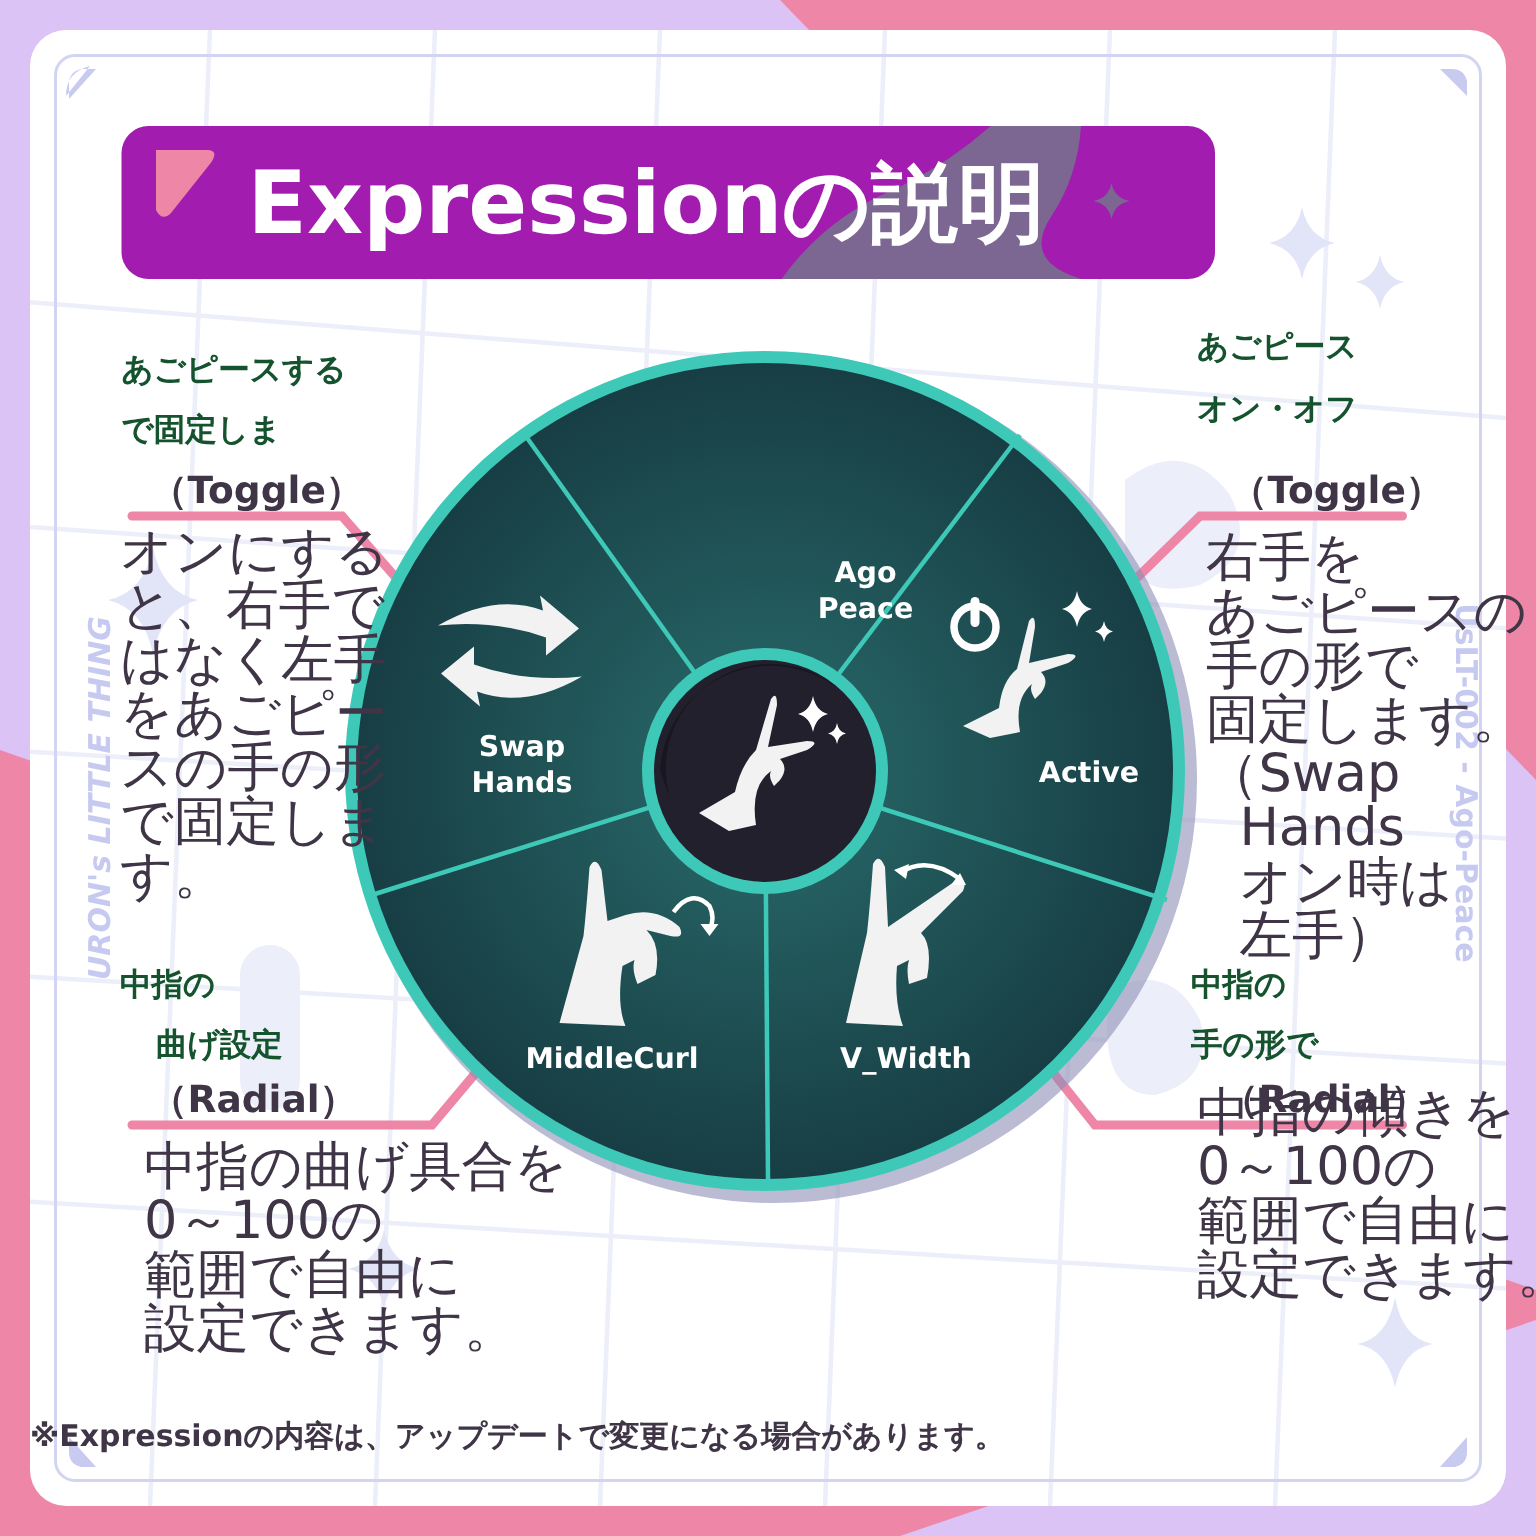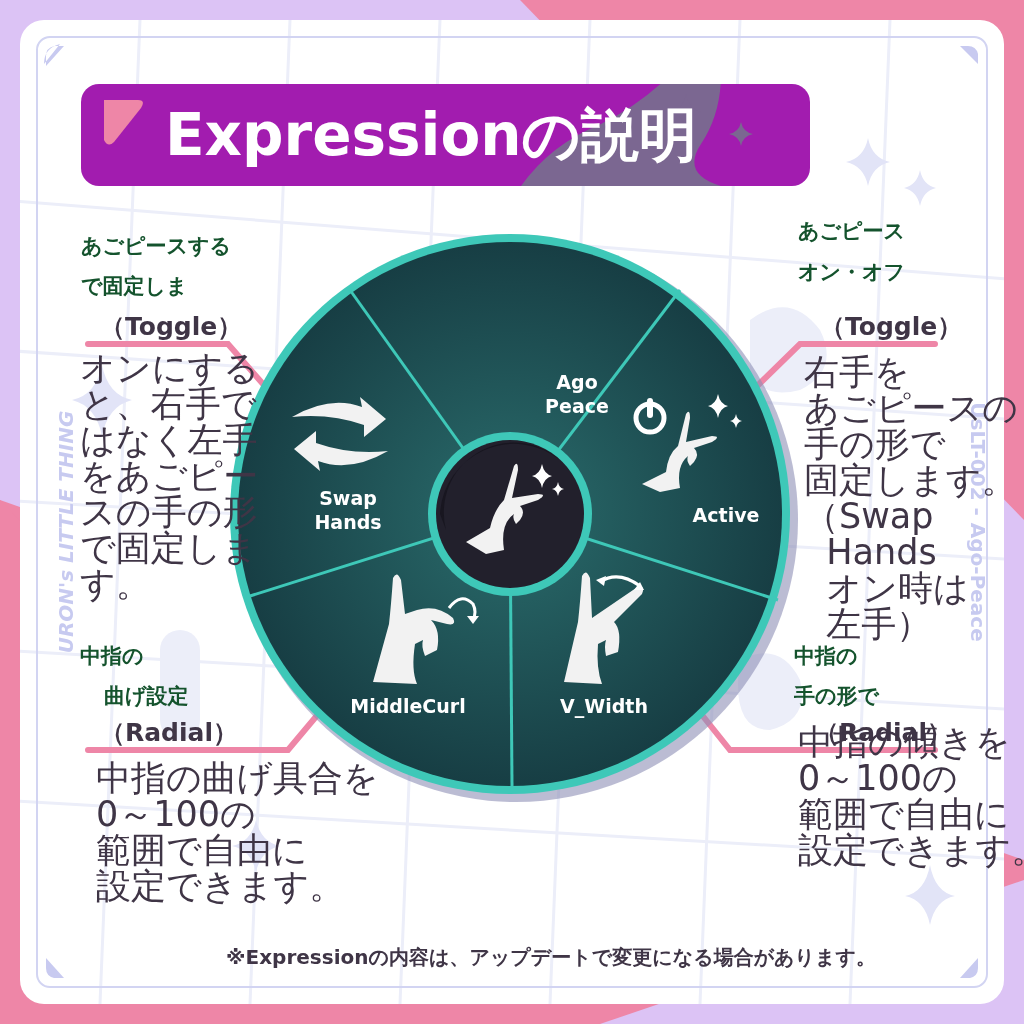--- a/index.html
+++ b/index.html
@@ -9,21 +9,21 @@
   .card-inner { position:absolute; left:16px; top:16px; right:16px; bottom:16px; border:2px solid #d2d4f2; border-radius:14px; }
   .grid { position:absolute; left:0; top:0; width:984px; height:984px; }
   .title-bar { position:absolute; left:61px; top:64px; width:689px; height:102px; background:#a21caf; border-radius:18px; overflow:hidden;padding-left:40px; }
   .title-deco { position:absolute; left:0; top:0; width:689px; height:102px; }
   .title-flag { position:absolute; left:19px; top:16px; }
   .title-text { position:absolute; left:84px; top:10px; font-size:58px; font-weight:bold; color:#ffffff; letter-spacing:0px; line-height:82px; white-space:nowrap; }
   .heading { position:absolute; font-weight:bold; color:#14532d; font-size:21px; line-height:40px; white-space:nowrap; }
   .sub { position:absolute; font-weight:bold; color:#3f3546; font-size:25px; white-space:nowrap;margin-left:14px; }
   .desc { position:absolute; color:#3f3546; font-size:35px; line-height:36px; white-space:pre; }
   .vtext { position:absolute; font-weight:bold; font-style:italic; color:#c7caf0; font-size:20px; white-space:nowrap; }
-  .footer { position:absolute; left:0; width:856px; top:920px; text-align:right; font-weight:bold; color:#3f3546; font-size:20px; white-space:nowrap; }
+  .footer { position:absolute; left:0; width:856px; top:920px; text-align:left; font-weight:bold; color:#3f3546; font-size:20px; white-space:nowrap; }
   .wheel { position:absolute; left:0; top:0; width:1024px; height:1024px; }
   .seg-label { position:absolute; color:#ffffff; font-weight:bold; font-size:19px; line-height:24px; text-align:center; white-space:pre; transform:translateX(-50%); }
   .lines { position:absolute; left:0; top:0; width:1024px; height:1024px; pointer-events:none; }
 </style>
 </head>
 <body>
 
 <svg class="bg-pink-tr" viewBox="0 0 1024 1024">
   <rect width="1024" height="1024" fill="#dcc3f5"></rect>
   <polygon points="520,0 1024,0 1024,520" fill="#ee86a7"></polygon>

